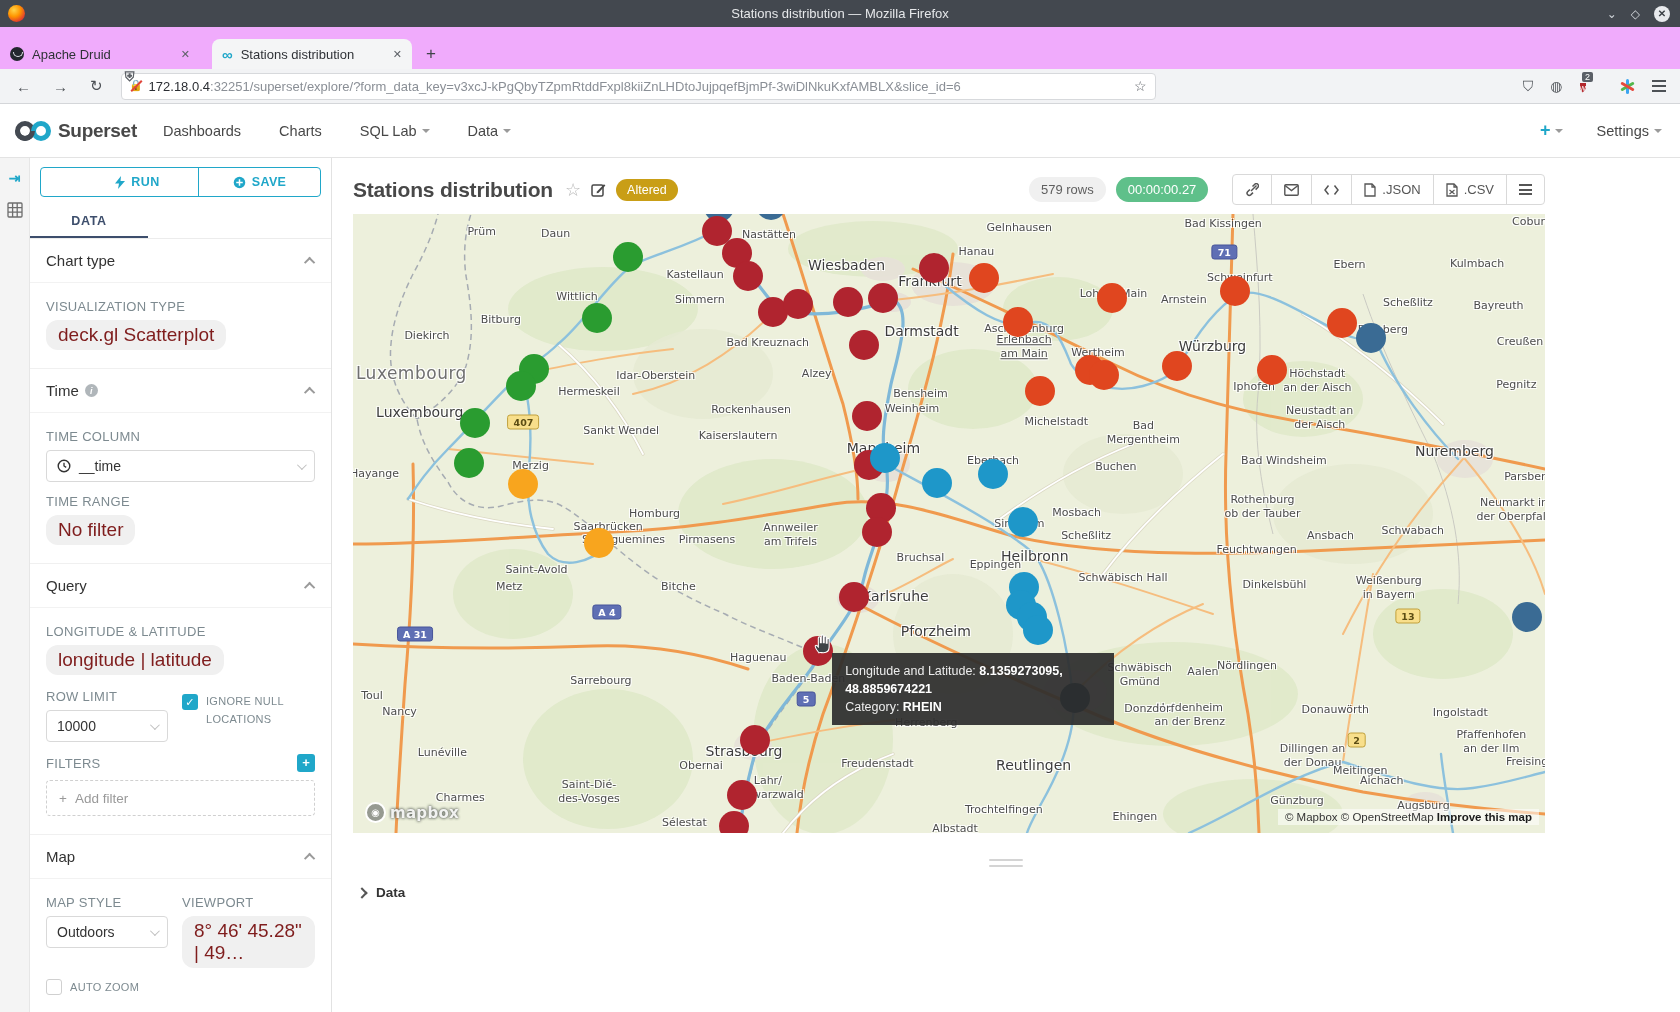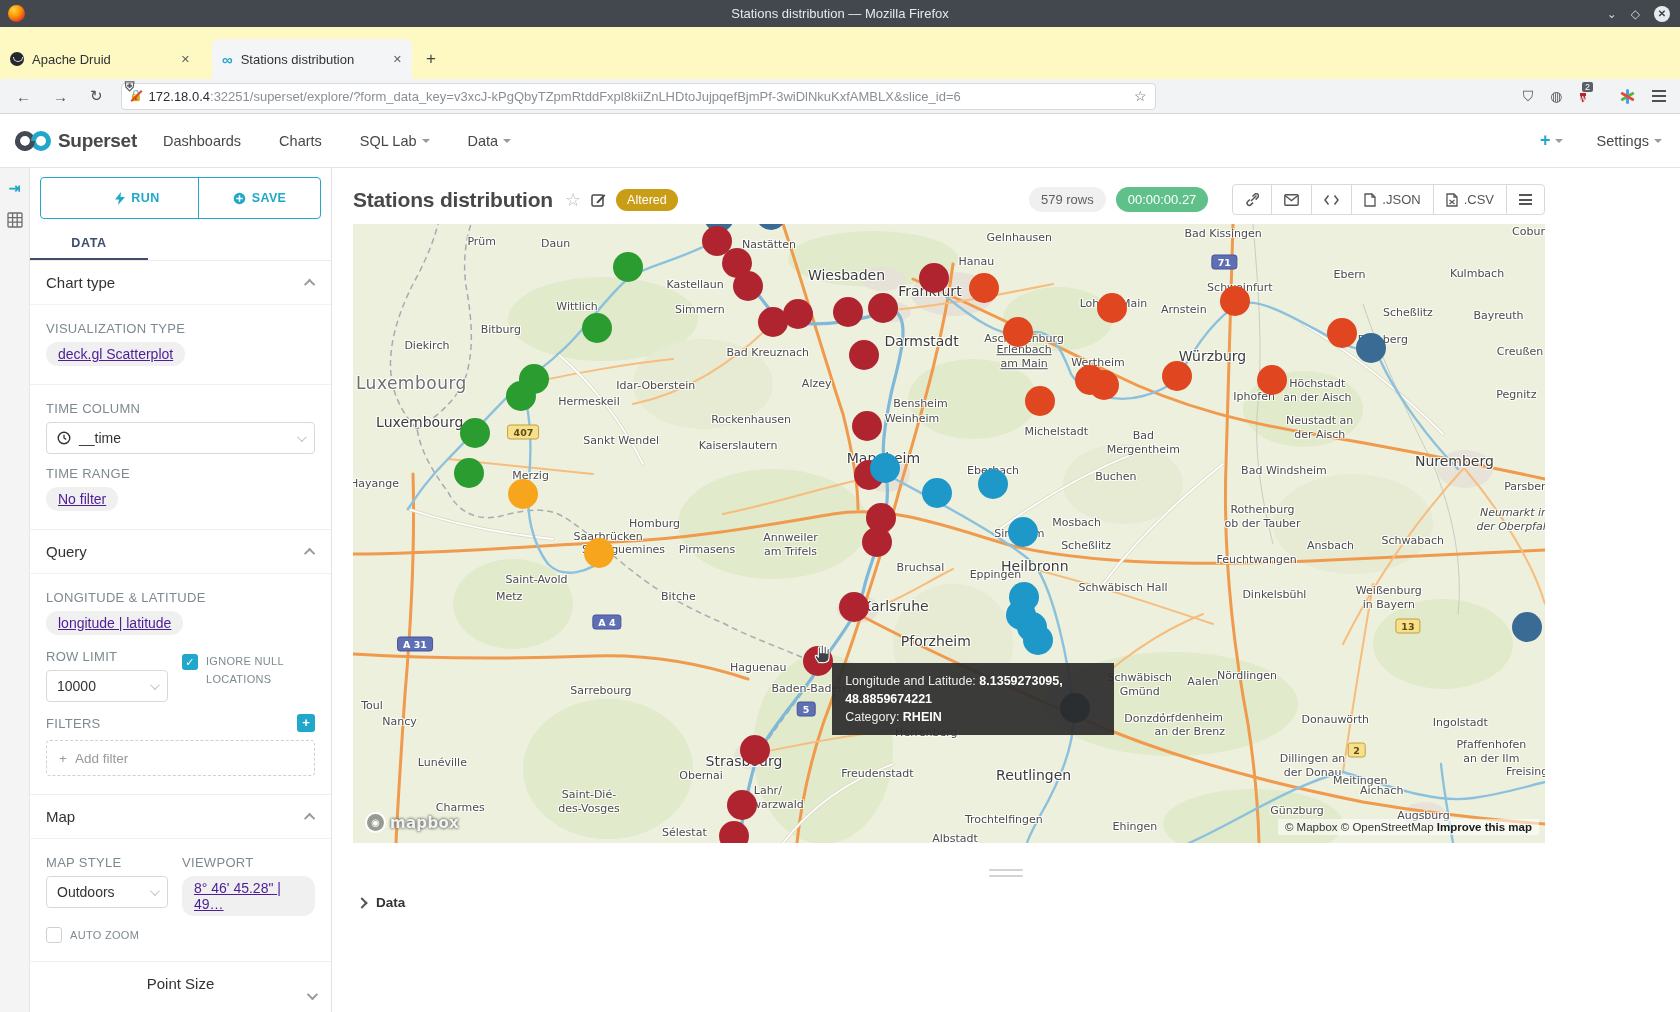--- a/index.html
+++ b/index.html
@@ -7,21 +7,21 @@
 
   
   .titlebar { height:27px; background:#43484f; color:#e8eaed; display:flex; align-items:center; position:relative; }
   .ff-logo { width:17px; height:17px; margin-left:8px; border-radius:50%;
     background:radial-gradient(circle at 35% 30%, #ffd54a 0%, #ff9500 40%, #e23b2e 75%, #a92757 100%); }
   .win-title { position:absolute; left:0; right:0; text-align:center; font-size:13px; color:#e6e8ea; }
   .win-controls { margin-left:auto; display:flex; align-items:center; gap:14px; padding-right:10px; z-index:2; }
   .win-btn { color:#cfd3d8; font-size:12px; line-height:1; }
   .win-close { width:16px; height:16px; border-radius:50%; background:#e8eaed; color:#3b4046; font-size:10px; display:flex; align-items:center; justify-content:center; font-weight:bold; }
 
-  .tabstrip { height:52px; background:#fef9c3; display:flex; align-items:stretch; padding-top:12px; }
+  .tabstrip { height:42px; background:#f0abfc; display:flex; align-items:stretch; padding-top:12px; }
   .tab { display:flex; align-items:center; gap:8px; padding:0 10px; width:200px; font-size:13px; color:#2f3237; position:relative; }
   .tab .tab-close { margin-left:auto; color:#5d6167; font-size:11px; }
   .tab.active { background:#f4f5f6; border-radius:8px 8px 0 0; margin-left:12px; }
   .druid-icon { width:14px; height:14px; border-radius:50%; background:#23272e; position:relative; flex:0 0 14px; }
   .druid-icon::after { content:""; position:absolute; left:3px; top:5px; width:8px; height:4px; border:1.5px solid #dfe3e8; border-top:none; border-radius:0 0 6px 6px; }
   .ss-tab-icon { color:#20a7c9; font-weight:bold; font-size:15px; line-height:1; }
   .newtab-btn { align-self:center; font-size:17px; color:#3f4348; padding:0 14px; }
 
   .toolbar { height:35px; background:#f2f3f5; display:flex; align-items:center; border-bottom:1px solid #d4d6d9; }
   .nav-arrows { display:flex; align-items:center; gap:22px; padding:0 18px 0 16px; color:#4d5156; font-size:15px; }
@@ -57,34 +57,34 @@
   .ss-right { margin-left:auto; display:flex; align-items:center; gap:34px; }
   .plus-teal { color:#20a7c9; font-size:18px; font-weight:bold; display:flex; align-items:center; gap:4px; }
   .settings { font-size:14.5px; color:#484848; display:flex; align-items:center; gap:5px; }
 
   
   .content { display:flex; height:854px; }
   .rail { width:30px; background:#f4f4f4; border-right:1px solid #e6e6e6; display:flex; flex-direction:column; align-items:center; padding-top:12px; gap:16px; }
   .rail .collapse { color:#20a7c9; font-size:14px; font-weight:bold; }
 
   .panel { width:302px; border-right:1px solid #e2e2e2; overflow:hidden; background:#fff; }
-  .runsave { display:flex; margin:9px 10px 0 10px; border:1px solid #20a7c9; border-radius:4px; height:42px;padding-left:36px; }
+  .runsave { display:flex; margin:9px 10px 0 10px; border:1px solid #20a7c9; border-radius:4px; height:30px;padding-left:36px; }
   .runsave .btn { flex:1; display:flex; align-items:center; justify-content:center; gap:6px; color:#20a7c9; font-size:12.5px; font-weight:bold; letter-spacing:.4px; }
   .runsave .btn:first-child { border-right:1px solid #20a7c9; }
   .ptabs { display:flex; border-bottom:1px solid #ececec; margin-top:8px; }
   .ptab { width:118px; text-align:center; padding:9px 0 8px; font-size:12.5px; font-weight:bold; letter-spacing:.6px; color:#3d4e6c; border-bottom:2px solid #3d4e6c; }
 
   .section { border-bottom:1px solid #f0f0f0; }
   .sec-head { display:flex; align-items:center; padding:13px 16px; font-size:15px; color:#333; border-bottom:1px solid #f2f2f2; }
   .sec-head .chev { margin-left:auto; width:8px; height:8px; border-left:2px solid #9a9a9a; border-top:2px solid #9a9a9a; transform:rotate(45deg) translateY(2px); }
   .sec-head .chev.down { transform:rotate(225deg) translateY(2px); }
   .sec-head.noline { border-bottom:none;flex-direction:column; }
   .sec-body { padding:4px 16px 18px; }
   .ctl-label { font-size:13px; color:#7d8a90; letter-spacing:.3px; margin:12px 0 6px; }
-  .pill { display:inline-block; background:#f0f0f0; border-radius:12px; padding:4px 12px; font-size:14px; color:#4c1d95;text-decoration:underline; }
+  .pill { display:inline-block; background:#f0f0f0; border-radius:12px; padding:4px 12px; font-size:19px; color:#7f1d1d; }
   .selectbox { height:32px; border:1px solid #d9d9d9; border-radius:4px; display:flex; align-items:center; padding:0 10px; gap:8px; font-size:14px; color:#333; background:#fff; }
   .selectbox .sel-caret { margin-left:auto; width:7px; height:7px; border-right:1.6px solid #c0c0c0; border-bottom:1.6px solid #c0c0c0; transform:rotate(45deg) translateY(-2px); }
   .info-dot { display:inline-flex; width:13px; height:13px; border-radius:50%; background:#b0b6ba; color:#fff; font-size:9px; align-items:center; justify-content:center; font-style:italic; font-weight:bold; margin-left:6px; }
   .tworow { display:flex; gap:14px; }
   .tworow > div { flex:1; }
   .checkline { display:flex; align-items:flex-start; gap:8px; font-size:11px; color:#7d8a90; letter-spacing:.3px; line-height:1.6; }
   .cbox { width:16px; height:16px; border-radius:3px; flex:0 0 16px; margin-top:1px; }
   .cbox.checked { background:#20a7c9; color:#fff; font-size:11px; text-align:center; line-height:16px; }
   .cbox.empty { background:#fff; border:1.5px solid #d0d0d0; }
   .filters-head { display:flex; align-items:center; }
@@ -263,20 +263,25 @@
         <span>Chart type</span>
           <span class="chev"></span>
       </div>
       <div class="sec-body">
         <div class="ctl-label">VISUALIZATION TYPE</div>
         <span class="pill">deck.gl Scatterplot</span>
       </div>
     </div>
 
     <div class="section">
+      <div class="sec-head">
+        <span>Time</span>
+          <span class="info-dot">i</span>
+        <span class="chev"></span>
+      </div>
       <div class="sec-body">
         <div class="ctl-label">TIME COLUMN</div>
         <div class="selectbox">
           <svg width="14" height="14" viewBox="0 0 14 14">
               <circle cx="7" cy="7" r="5.8" fill="none" stroke="#333" stroke-width="1.4"></circle>
               <path d="M7 3.8 V7 L9.2 8.4" stroke="#333" stroke-width="1.3" fill="none"></path>
             </svg>
           <span>__time</span>
           <span class="sel-caret"></span>
         </div>
@@ -850,21 +855,21 @@
         <div class="place" style="left: 95.5%; top: 85.3%;">
           <div>Pfaffenhofen</div>
           <div>an der Ilm</div>
         </div>
         <div class="place" style="left: 98.5%; top: 88.5%;">
           <div>Freising</div>
         </div>
         <div class="place" style="left: 98.6%; top: 42.5%;">
           <div>Parsberg</div>
         </div>
-        <div class="place" style="left: 97.4%; top: 47.8%; font-style: italic;">
+        <div class="place" style="left: 97.4%; top: 47.8%;">
           <div>Neumarkt in</div>
           <div>der Oberpfalz</div>
         </div>
         <div class="place" style="left: 46.9%; top: 31.5%;">
           <div>Weinheim</div>
         </div>
         <div class="place" style="left: 66.8%; top: 80%;">
           <div>Donzdorf</div>
         </div>
         <div class="shield yellow" style="left: 14.3%; top: 33.6%;">407</div>

